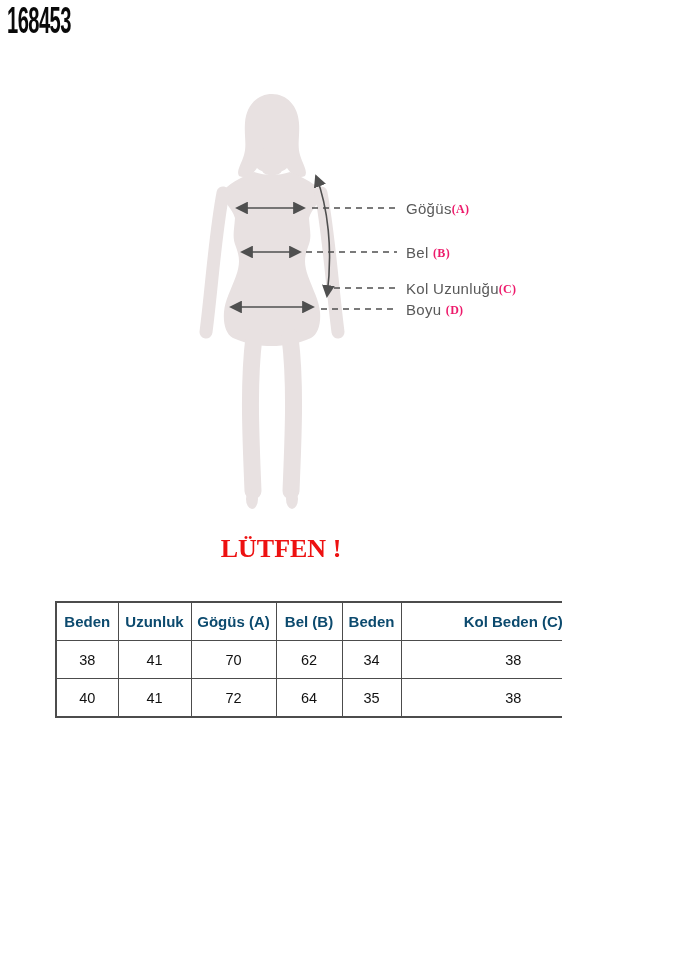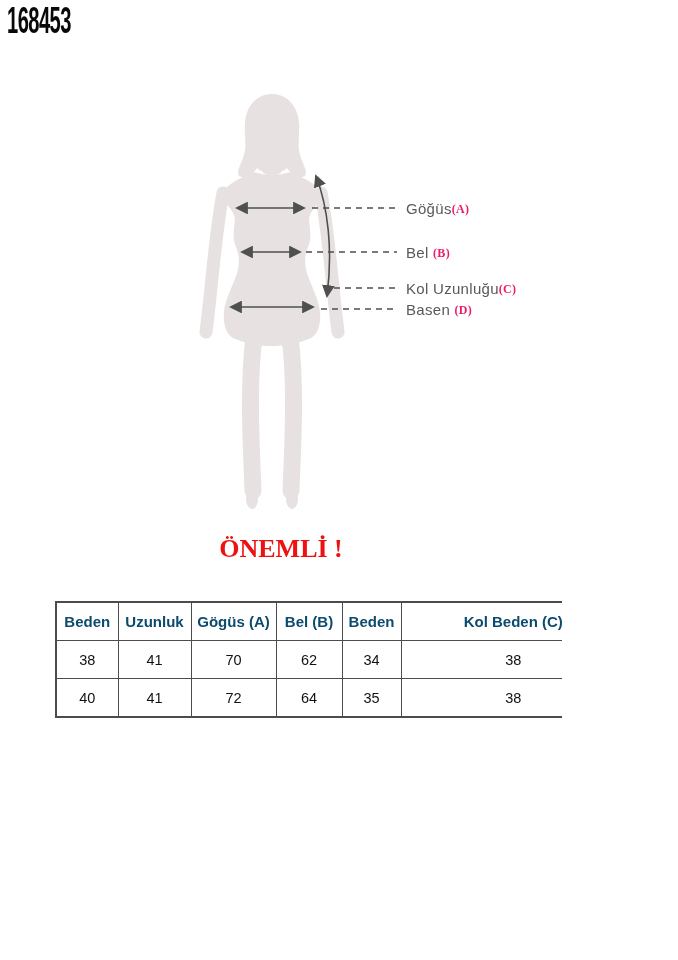--- a/index.html
+++ b/index.html
@@ -95,23 +95,23 @@
       <line x1="172" y1="123" x2="257" y2="123"></line>
       <line x1="166" y1="167" x2="257" y2="167"></line>
       <line x1="194" y1="203" x2="257" y2="203"></line>
       <line x1="181" y1="224" x2="257" y2="224"></line>
     </g>
   </svg>
 
   <div class="measure-label ml-0"><span>Göğüs</span><span class="code">(A)</span></div>
   <div class="measure-label ml-1"><span>Bel </span><span class="code">(B)</span></div>
   <div class="measure-label ml-2"><span>Kol Uzunluğu</span><span class="code">(C)</span></div>
-  <div class="measure-label ml-3"><span>Basen </span><span class="code">(D)</span></div>
+  <div class="measure-label ml-3"><span>Boyu </span><span class="code">(D)</span></div>
 
-  <div class="warning-title">ÖNEMLİ !</div>
+  <div class="warning-title">LÜTFEN !</div>
 
   <table class="size-table">
     <colgroup>
       <col style="width:62px">
         <col style="width:73px">
         <col style="width:85px">
       <col style="width:66px">
         <col style="width:59px">
         <col style="width:225px">
     </colgroup>

